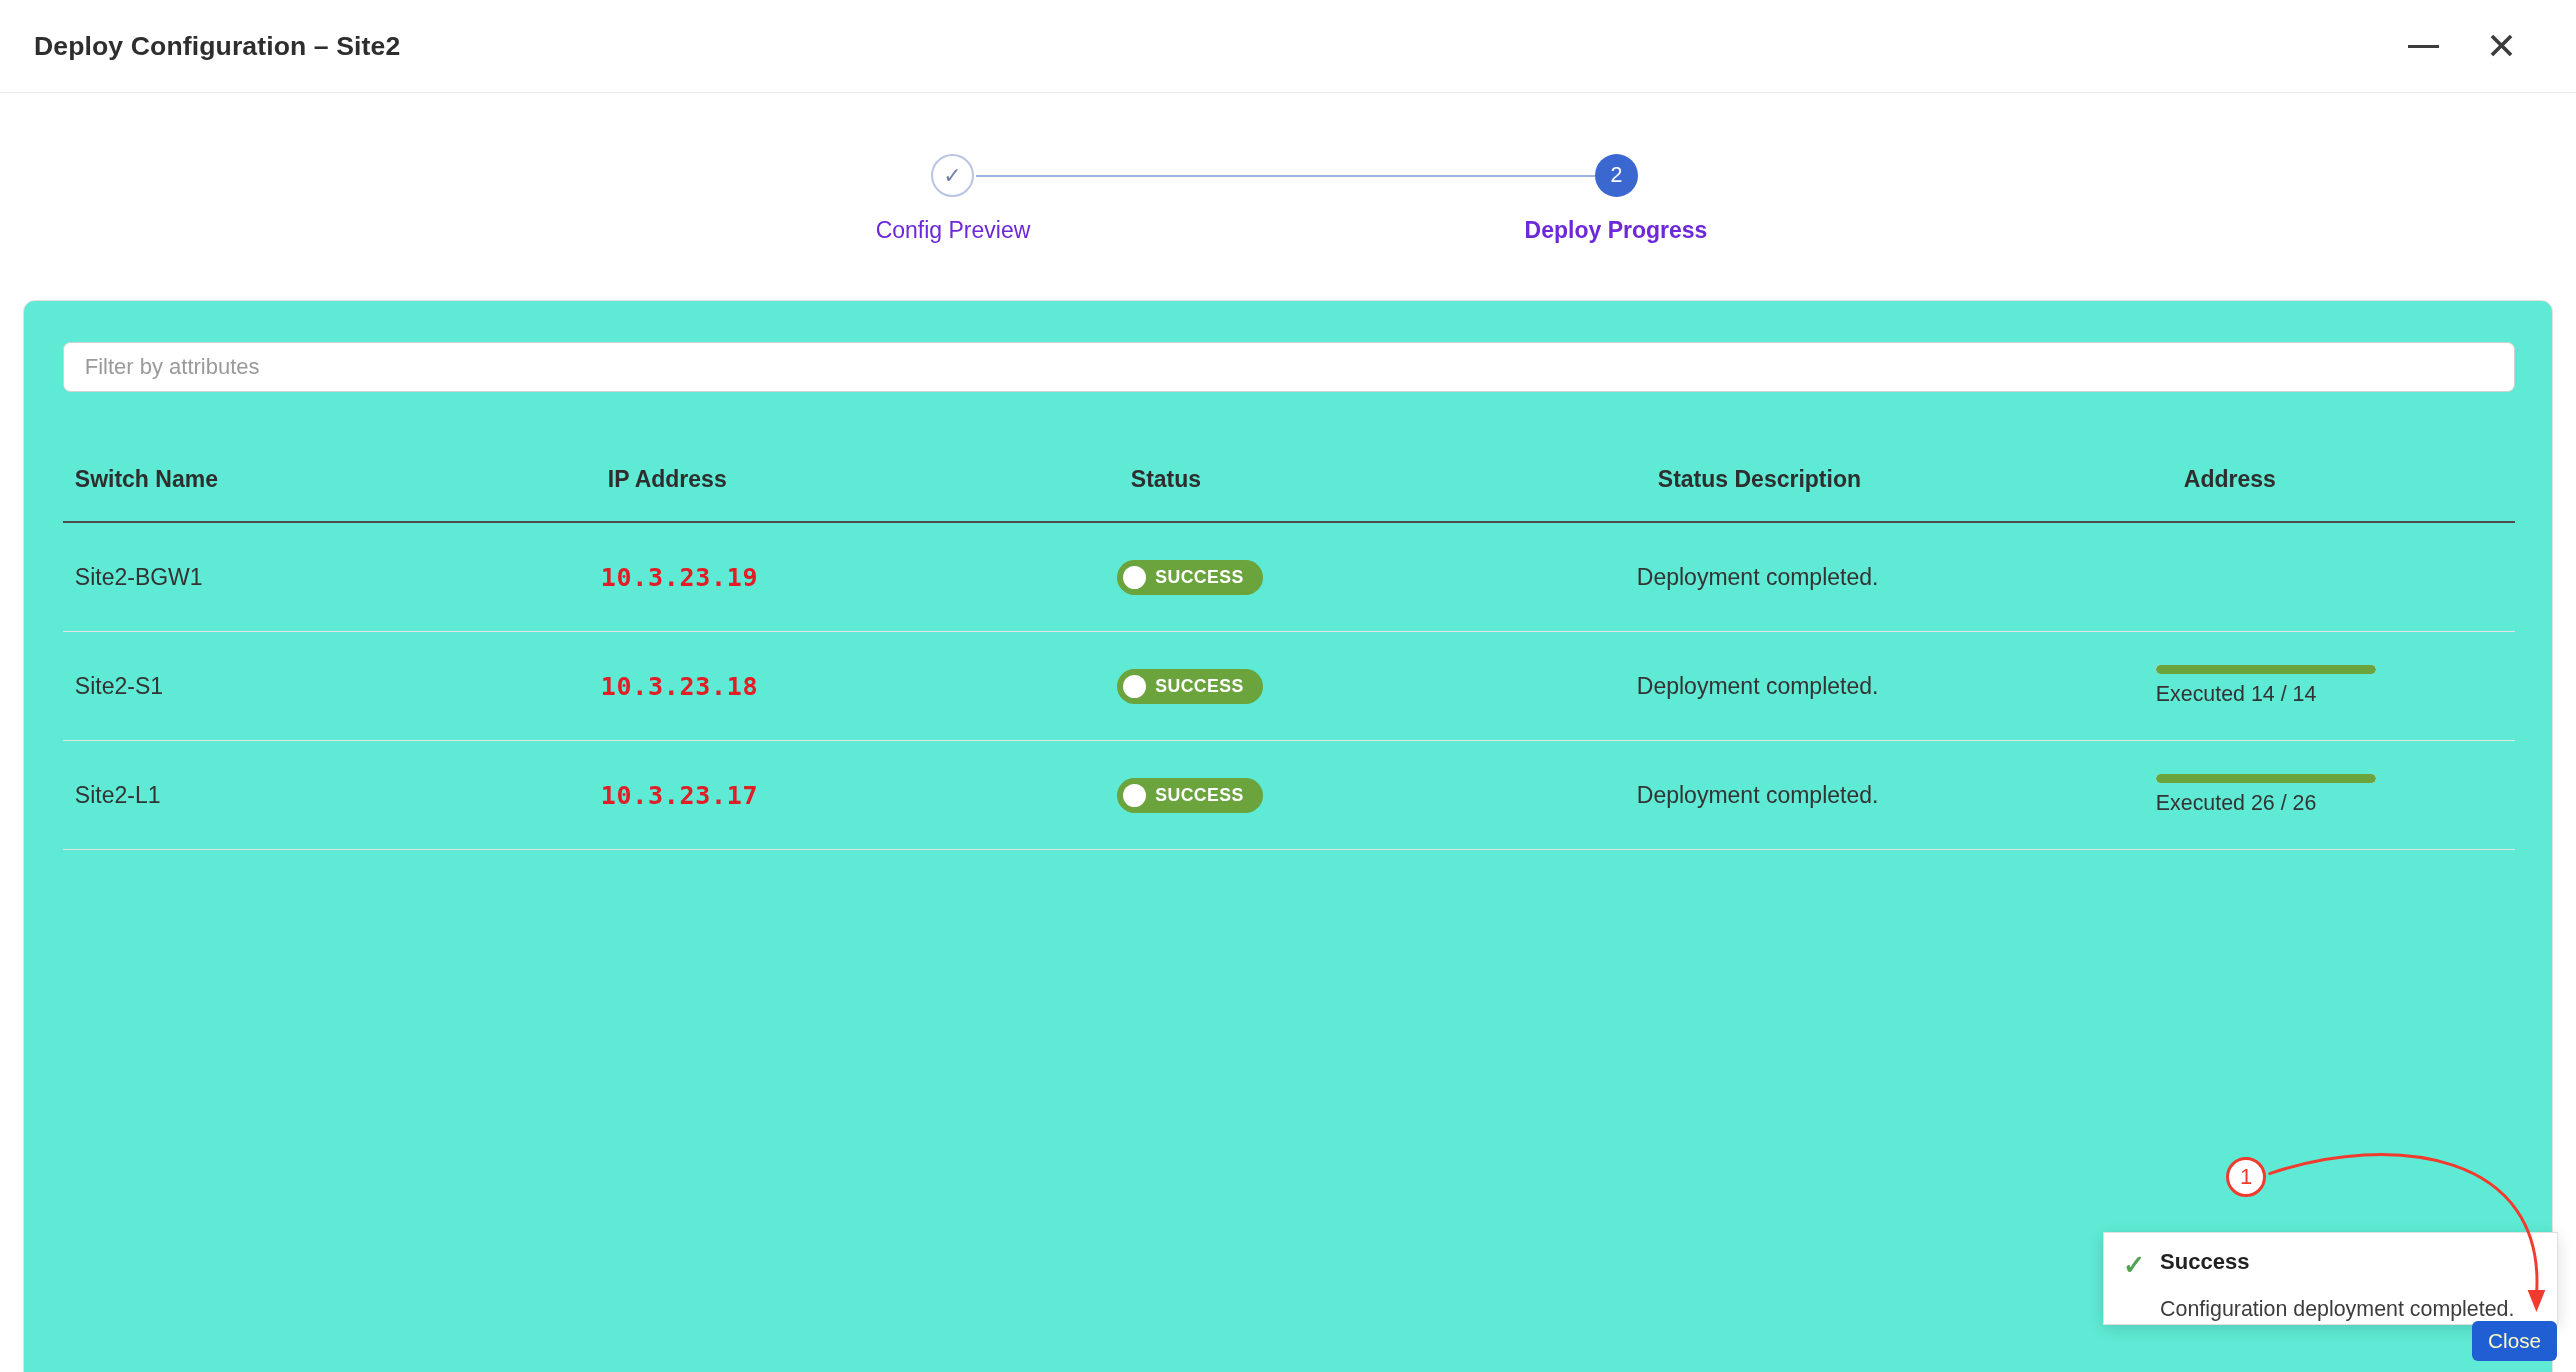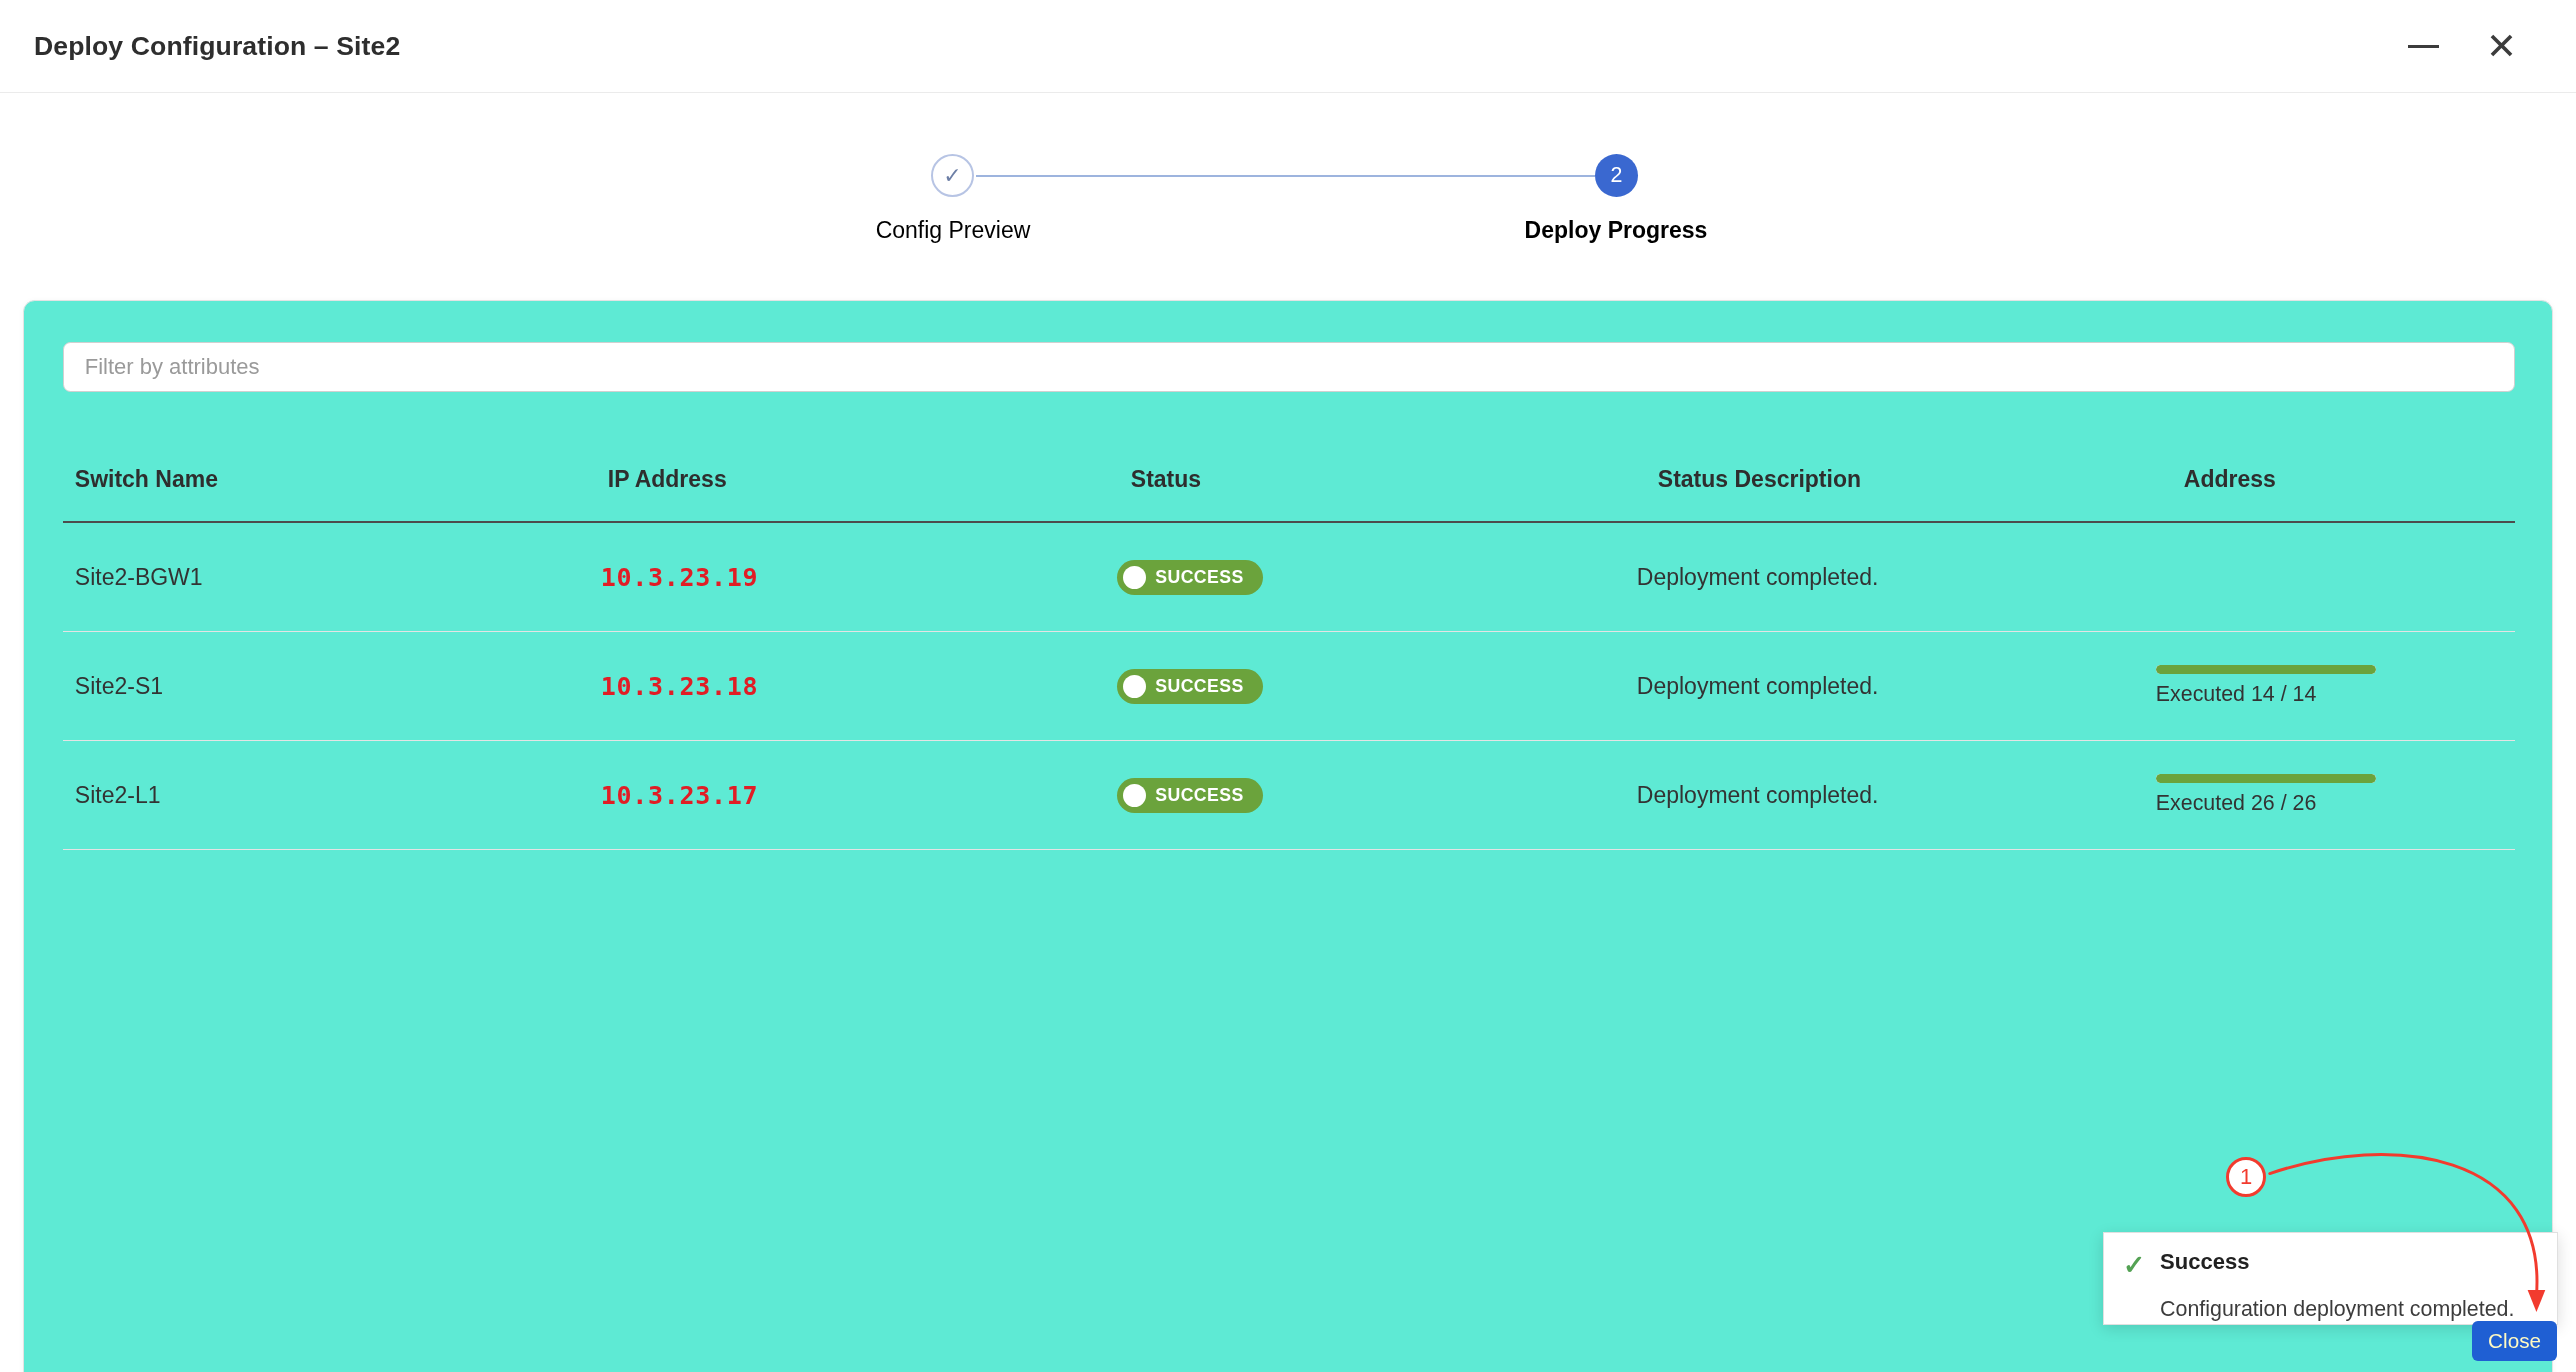--- a/index.html
+++ b/index.html
@@ -24,21 +24,21 @@
   .close-x { font-size:37px; color:#3c3c3c; line-height:1; cursor:pointer; font-weight:400; }
 
   
   .step-connector { position:absolute; left:976px; top:175px; width:619px; height:1.5px; background:#9db4de; }
   .step-circle {
     position:absolute; width:43px; height:43px; border-radius:50%;
     display:flex; align-items:center; justify-content:center; cursor:pointer;
   }
   .step-1 { left:931px; top:154px; background:#fff; border:2.2px solid #b7c4e4; color:#6d7fa6; font-size:22px; }
   .step-2 { left:1595px; top:154px; background:#3a68d0; color:#fff; font-size:21.4px; }
-  .step-label { position:absolute; top:217px; transform:translateX(-50%); font-size:23px; color:#000000; white-space:nowrap; }
+  .step-label { position:absolute; top:217px; transform:translateX(-50%); font-size:23px; color:#6d28d9; white-space:nowrap; }
   .label-1 { left:953px; }
   .label-2 { left:1616px; font-weight:700; }
 
   
   .card {
     position:absolute; left:23px; top:300px; width:2530px; height:1290px;
     background:#5eead4; border:1.5px solid #e3e3e3; border-radius:11.8px;
     box-shadow:0 1.5px 5.9px rgba(0,0,0,0.04);
   }
   .filter-input {

